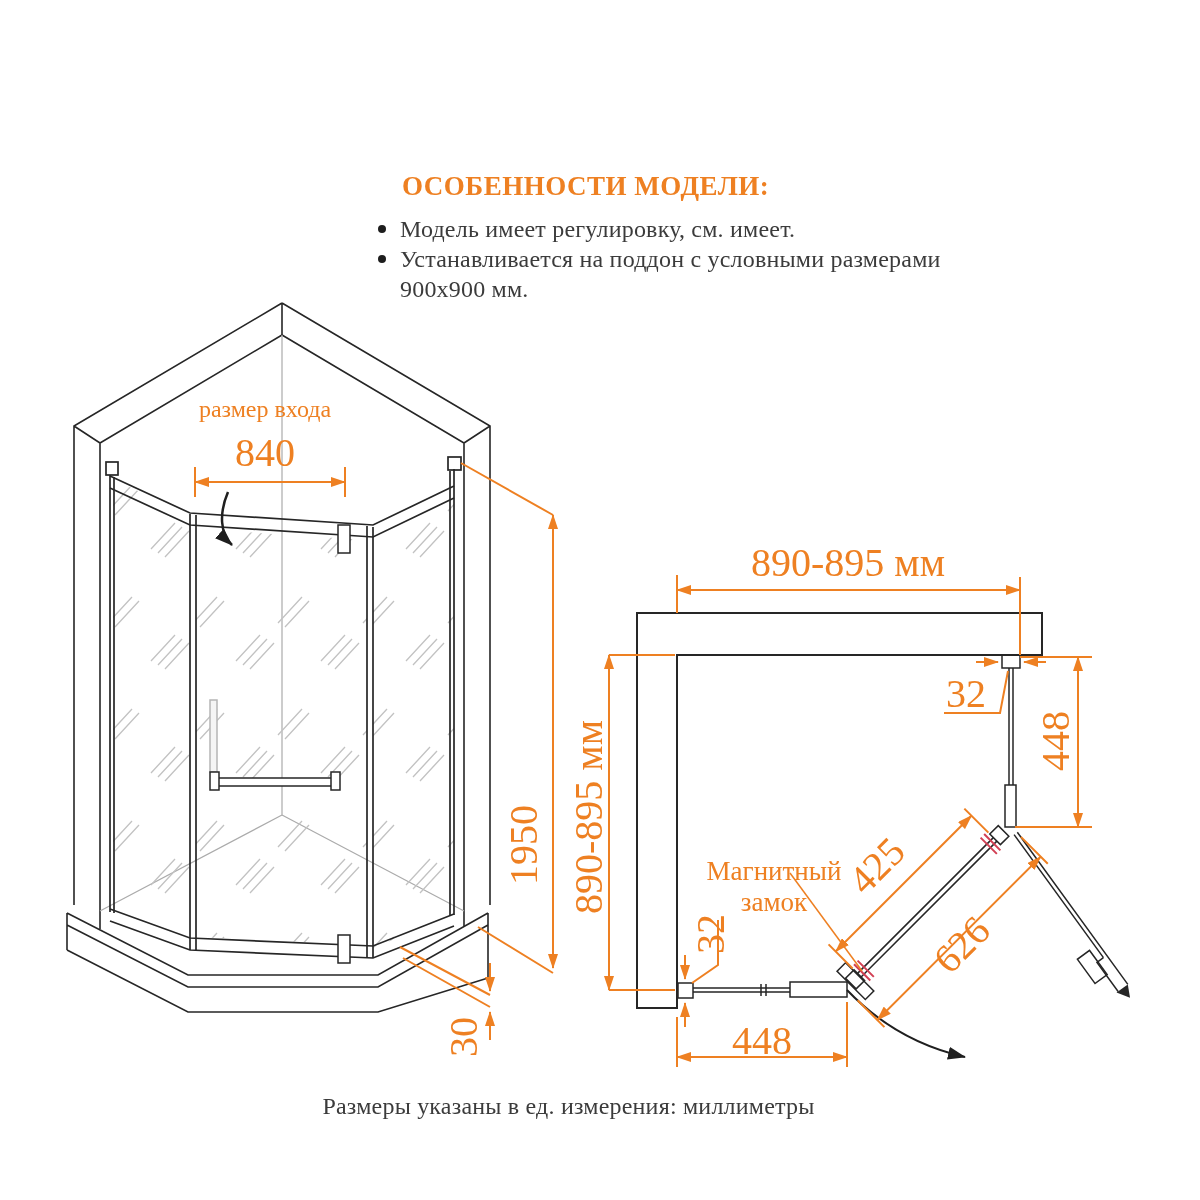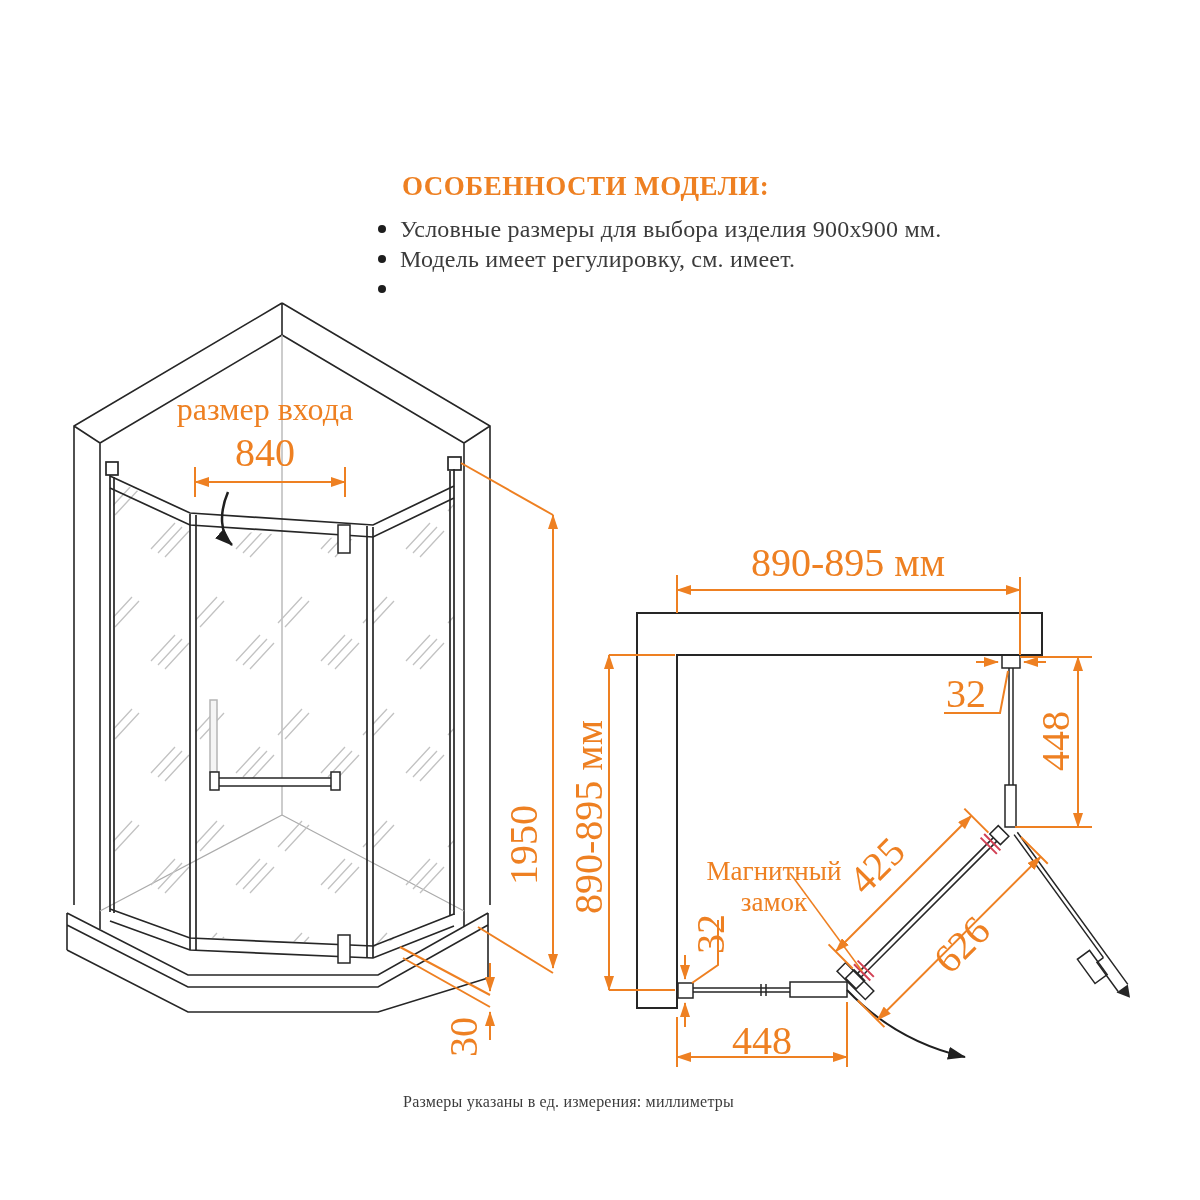--- a/index.html
+++ b/index.html
@@ -26,51 +26,48 @@
     margin:11px 14px 0 20px;
   }
   .features li .txt{max-width:600px;letter-spacing:.2px;}
   
   .front-view{position:absolute;left:60px;top:250px;width:520px;height:770px;}
   .plan-view{position:absolute;left:580px;top:460px;width:620px;height:580px;}
   svg{display:block;}
   
   .lbl{position:absolute;color:var(--accent);white-space:nowrap;line-height:1;}
   .num{font-size:40px;}
-  .small-lbl{font-size:32px;}
+  .small-lbl{font-size:24px;}
   .ctr{transform:translate(-50%,-50%);}
   .rot90{transform:translate(-50%,-50%) rotate(-90deg);}
   .rot45{transform:translate(-50%,-50%) rotate(-45deg);}
   .magnet{
     font-size:27px;line-height:31px;white-space:normal;width:160px;text-align:center;
   }
   
   .caption{
     position:absolute;left:0;top:1048px;width:100%;text-align:center;
-    font-size:16px;color:var(--ink);letter-spacing:.2px;
+    font-size:24px;color:var(--ink);letter-spacing:.2px;
   }
 </style>
 </head>
 <body>
 
 <div class="page">
 
   <section class="features">
     <h2>ОСОБЕННОСТИ МОДЕЛИ:</h2>
     <ul>
-      <li>
-        <span class="dot"></span>
-        <span class="txt">Условные размеры для выбора изделия 900x900 мм.</span>
-      </li>
       <li>
         <span class="dot"></span>
         <span class="txt">Модель имеет регулировку, см. имеет.</span>
       </li>
       <li>
         <span class="dot"></span>
+        <span class="txt">Устанавливается на поддон с условными размерами 900x900 мм.</span>
       </li>
     </ul>
   </section>
 
   <div class="front-view">
     <svg width="520" height="770" viewBox="0 0 520 770">
       <defs>
         <pattern id="hatch" width="85" height="112" patternUnits="userSpaceOnUse">
           <g stroke="#c2c2c2" stroke-width="1.3" fill="none">
             <path d="M6,30 L30,4 M13,34 L37,8 M20,38 L44,12"></path>

